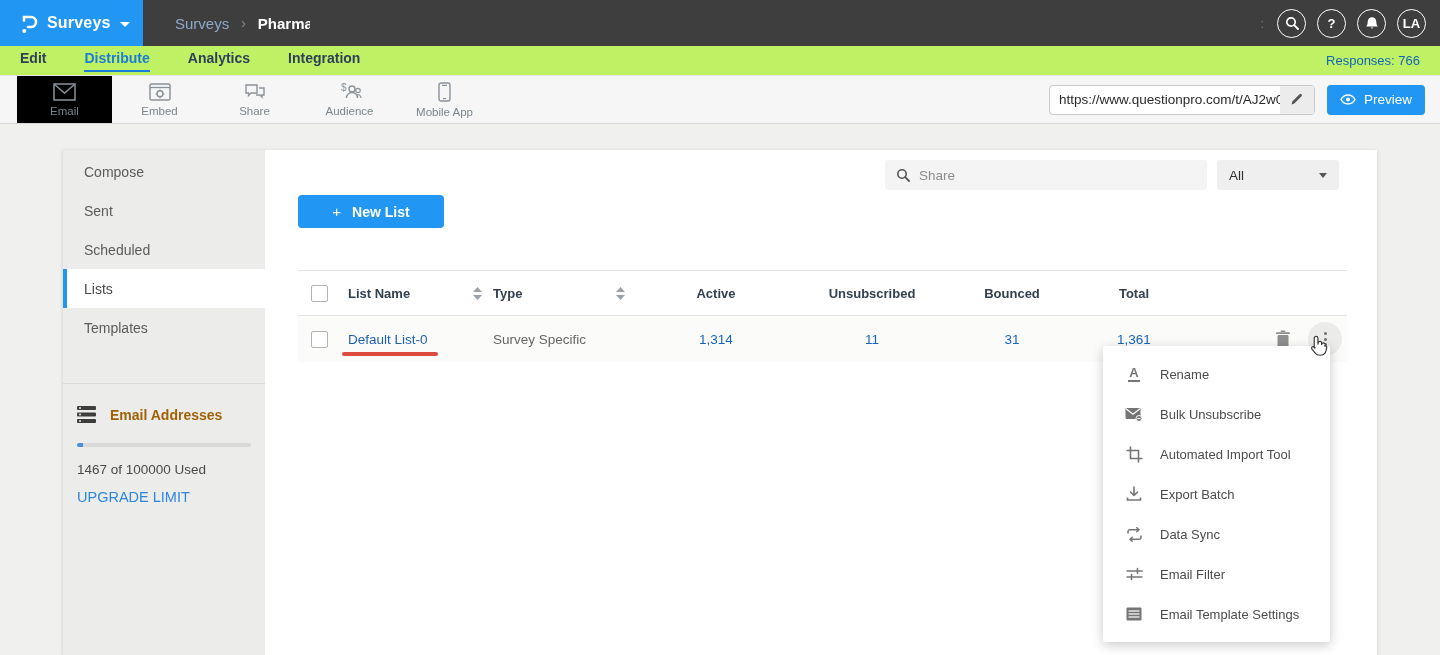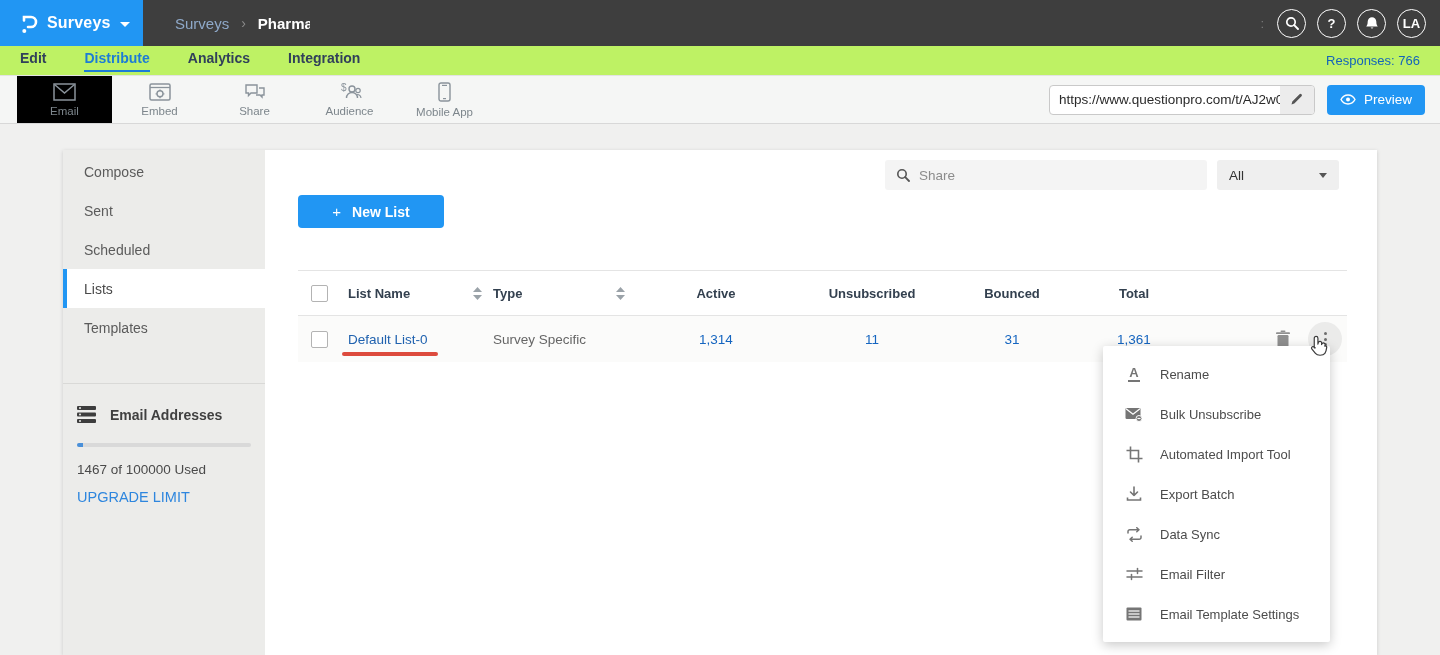--- a/index.html
+++ b/index.html
@@ -40,21 +40,21 @@
 
   
   .card { position:absolute; left:63px; top:150px; width:1314px; height:505px; background:#fff; box-shadow:0 1px 4px rgba(0,0,0,.16); }
 
   
   .sidebar { position:absolute; left:0; top:0; width:202px; height:100%; background:#ececea; padding-top:2px; }
   .side-item { height:39px; display:flex; align-items:center; padding-left:17px; color:#5b5b5b; font-size:14px; border-left:4px solid transparent; cursor:pointer; }
   .side-item.active { background:#fff; border-left-color:#2196f3; color:#4a4a4a; }
   .side-divider { border-top:1px solid #d9d9d7; margin-top:36px; }
   .email-addr { padding:22px 14px 0 14px; }
-  .ea-head { display:flex; align-items:center; gap:13px; color:#404040; font-size:14px; font-weight:700; }
+  .ea-head { display:flex; align-items:center; gap:13px; color:#a16207; font-size:14px; font-weight:700; }
   .progress { margin-top:20px; height:4px; background:#d9d9d9; border-radius:2px; overflow:hidden; }
   .progress-fill { width:3.5%; height:100%; background:#4a90d9; }
   .used-text { margin-top:15px; font-size:13.5px; color:#4a4a4a; }
   .upgrade-limit { margin-top:12px; font-size:14.5px; color:#2e86de; cursor:pointer; }
 
   
   .search-box { position:absolute; left:822px; top:10px; width:322px; height:30px; background:#f4f4f4; border-radius:3px; display:flex; align-items:center; gap:9px; padding:0 11px; cursor:text; }
   .search-ph { color:#8c8c8c; font-size:13.5px; }
   .filter-select { position:absolute; left:1154px; top:10px; width:122px; height:30px; background:#efefef; border-radius:3px; display:flex; align-items:center; justify-content:space-between; padding:0 12px; font-size:13.5px; color:#333; cursor:pointer; }
   .sel-caret { width:0; height:0; border-left:4.5px solid transparent; border-right:4.5px solid transparent; border-top:5px solid #555; }

